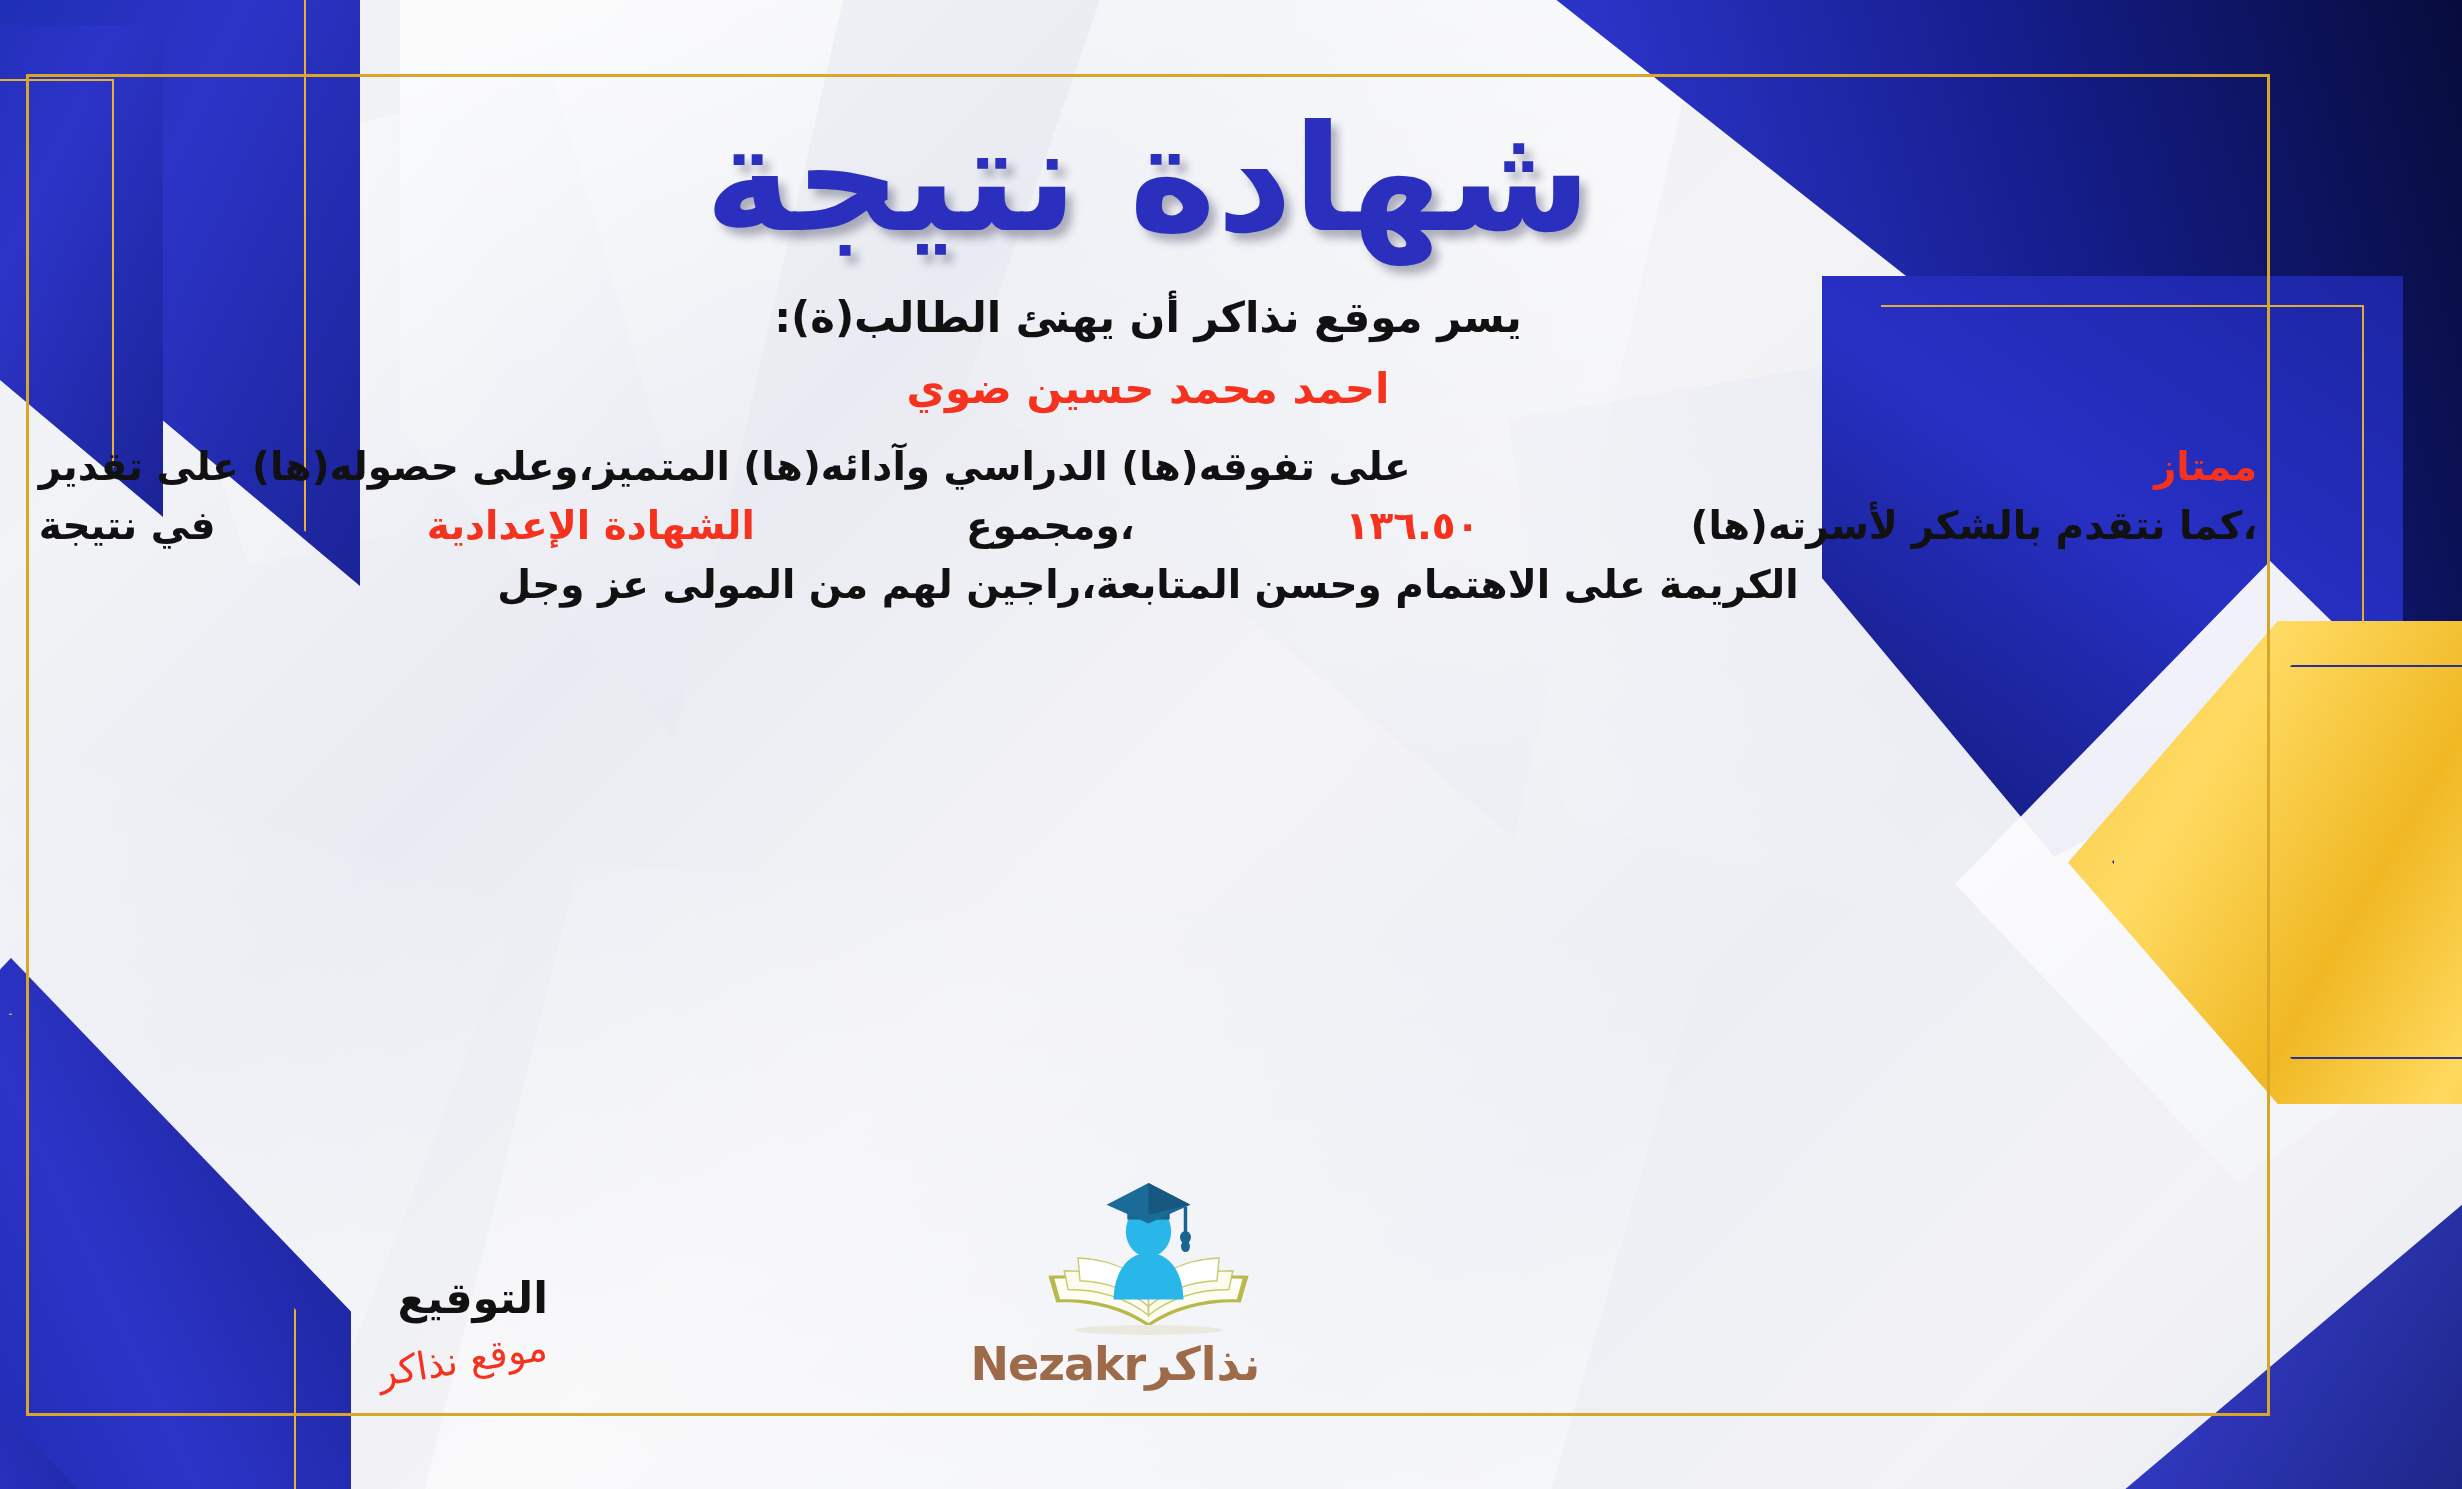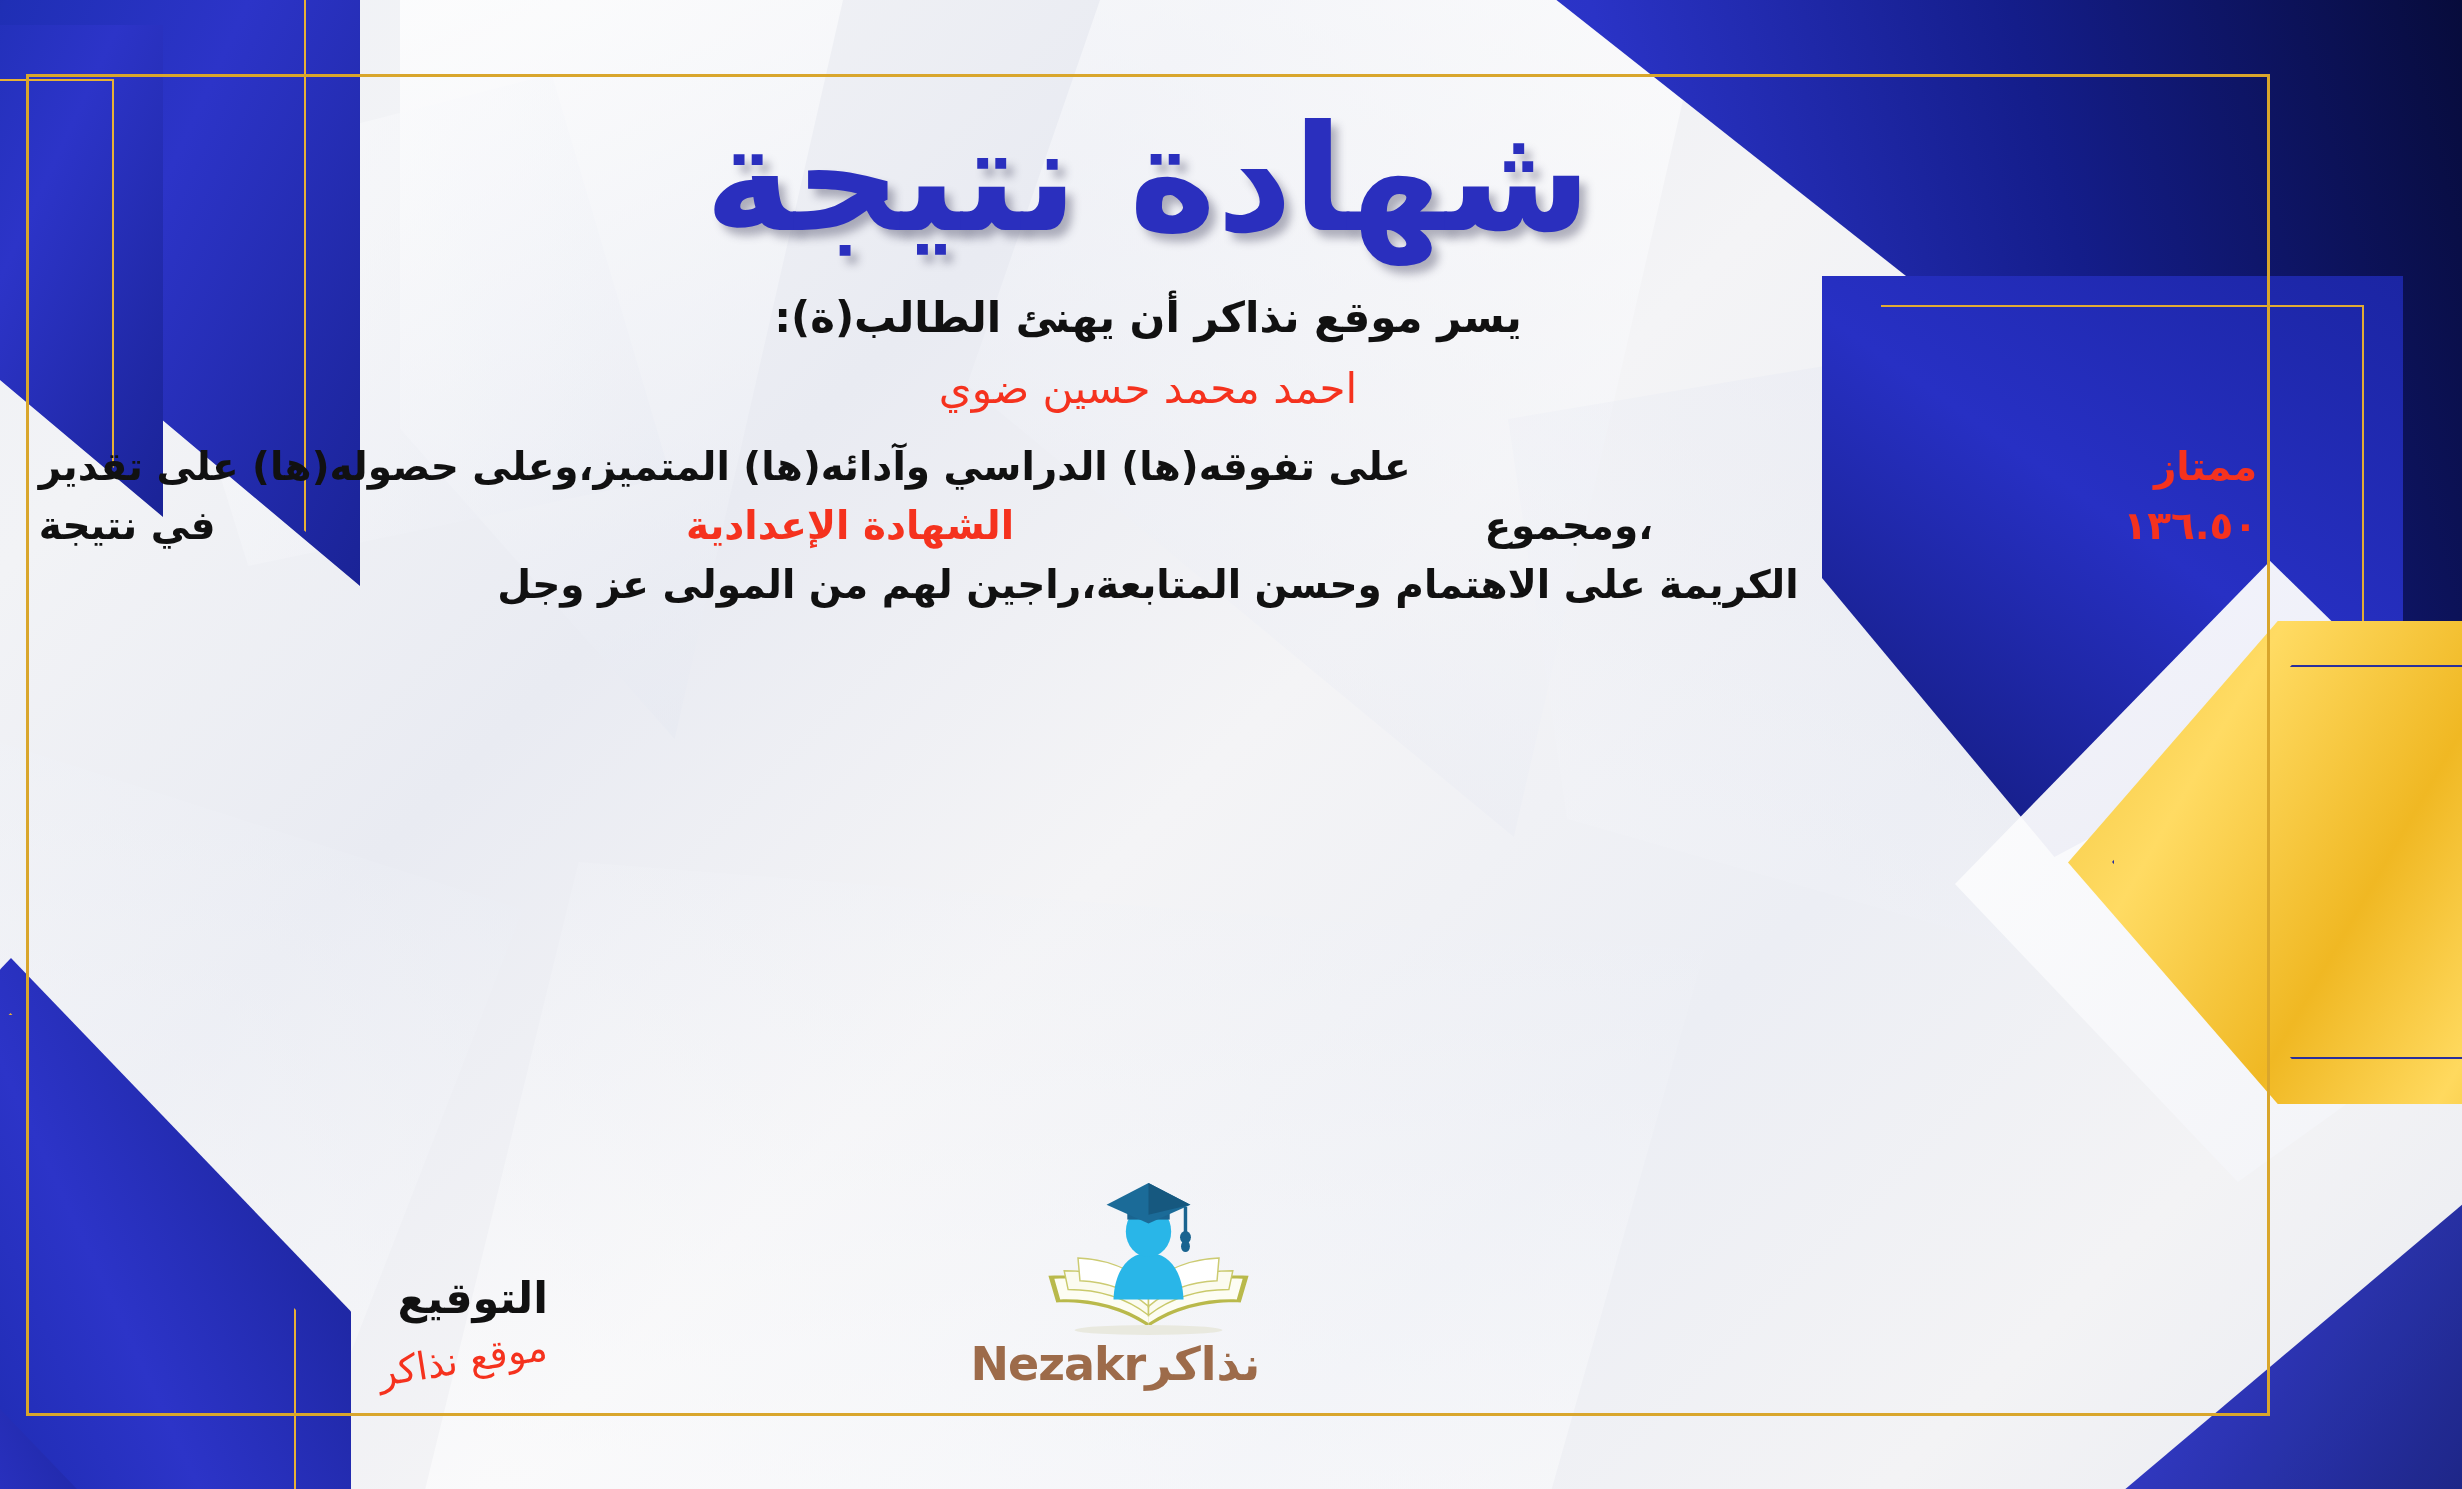--- a/index.html
+++ b/index.html
@@ -147,21 +147,21 @@
     color:#111111;
     font-weight:600;
     direction:rtl;
   }
 
   .student{
     text-align:center;
     margin-top:21.7px;
     font-size:42px;
     color:#f5321e;
-    font-weight:400;
+    font-weight:700;
     direction:rtl;
   }
 
   .body{
     margin-top:23.6px;
     direction:rtl;
     text-align:center;
     font-size:39px;
     color:#111111;
     font-weight:600;
@@ -262,20 +262,21 @@
     <div class="student">احمد محمد حسين ضوي</div>
 
     <div class="body">
 
       <span class="ln just">
         <span class="hl">ممتاز</span>
         <span>على تفوقه(ها) الدراسي وآدائه(ها) المتميز،وعلى حصوله(ها) على تقدير</span>
       </span>
 
       <span class="ln just">
+        <span>،كما نتقدم بالشكر لأسرته(ها)</span>
         <span class="hl">١٣٦.٥٠</span>
         <span>،ومجموع</span>
         <span class="hl">الشهادة الإعدادية</span>
         <span>في نتيجة</span>
       </span>
 
       <span class="ln">الكريمة على الاهتمام وحسن المتابعة،راجين لهم من المولى عز وجل</span>
     </div>
 
     <div class="footer">

